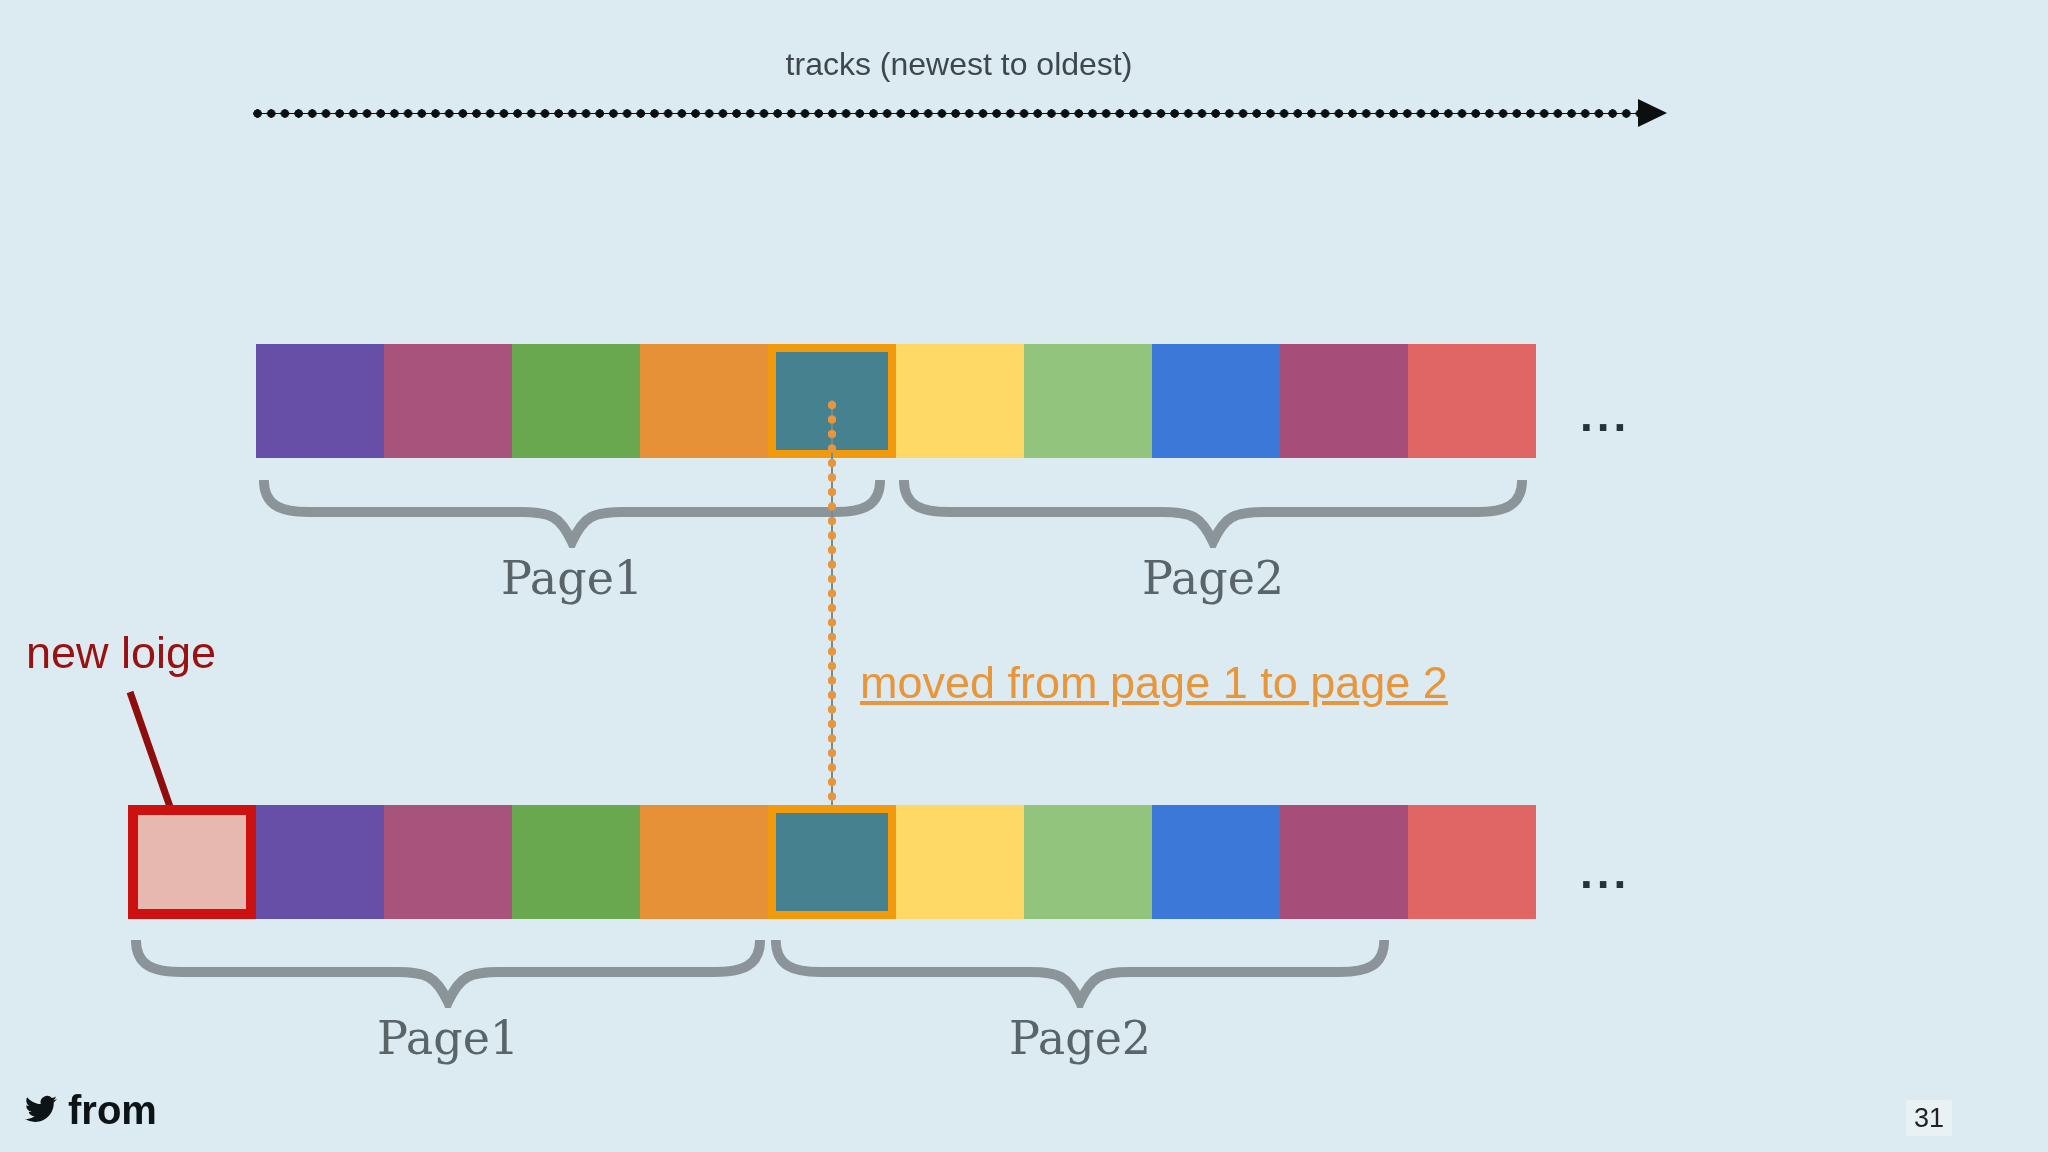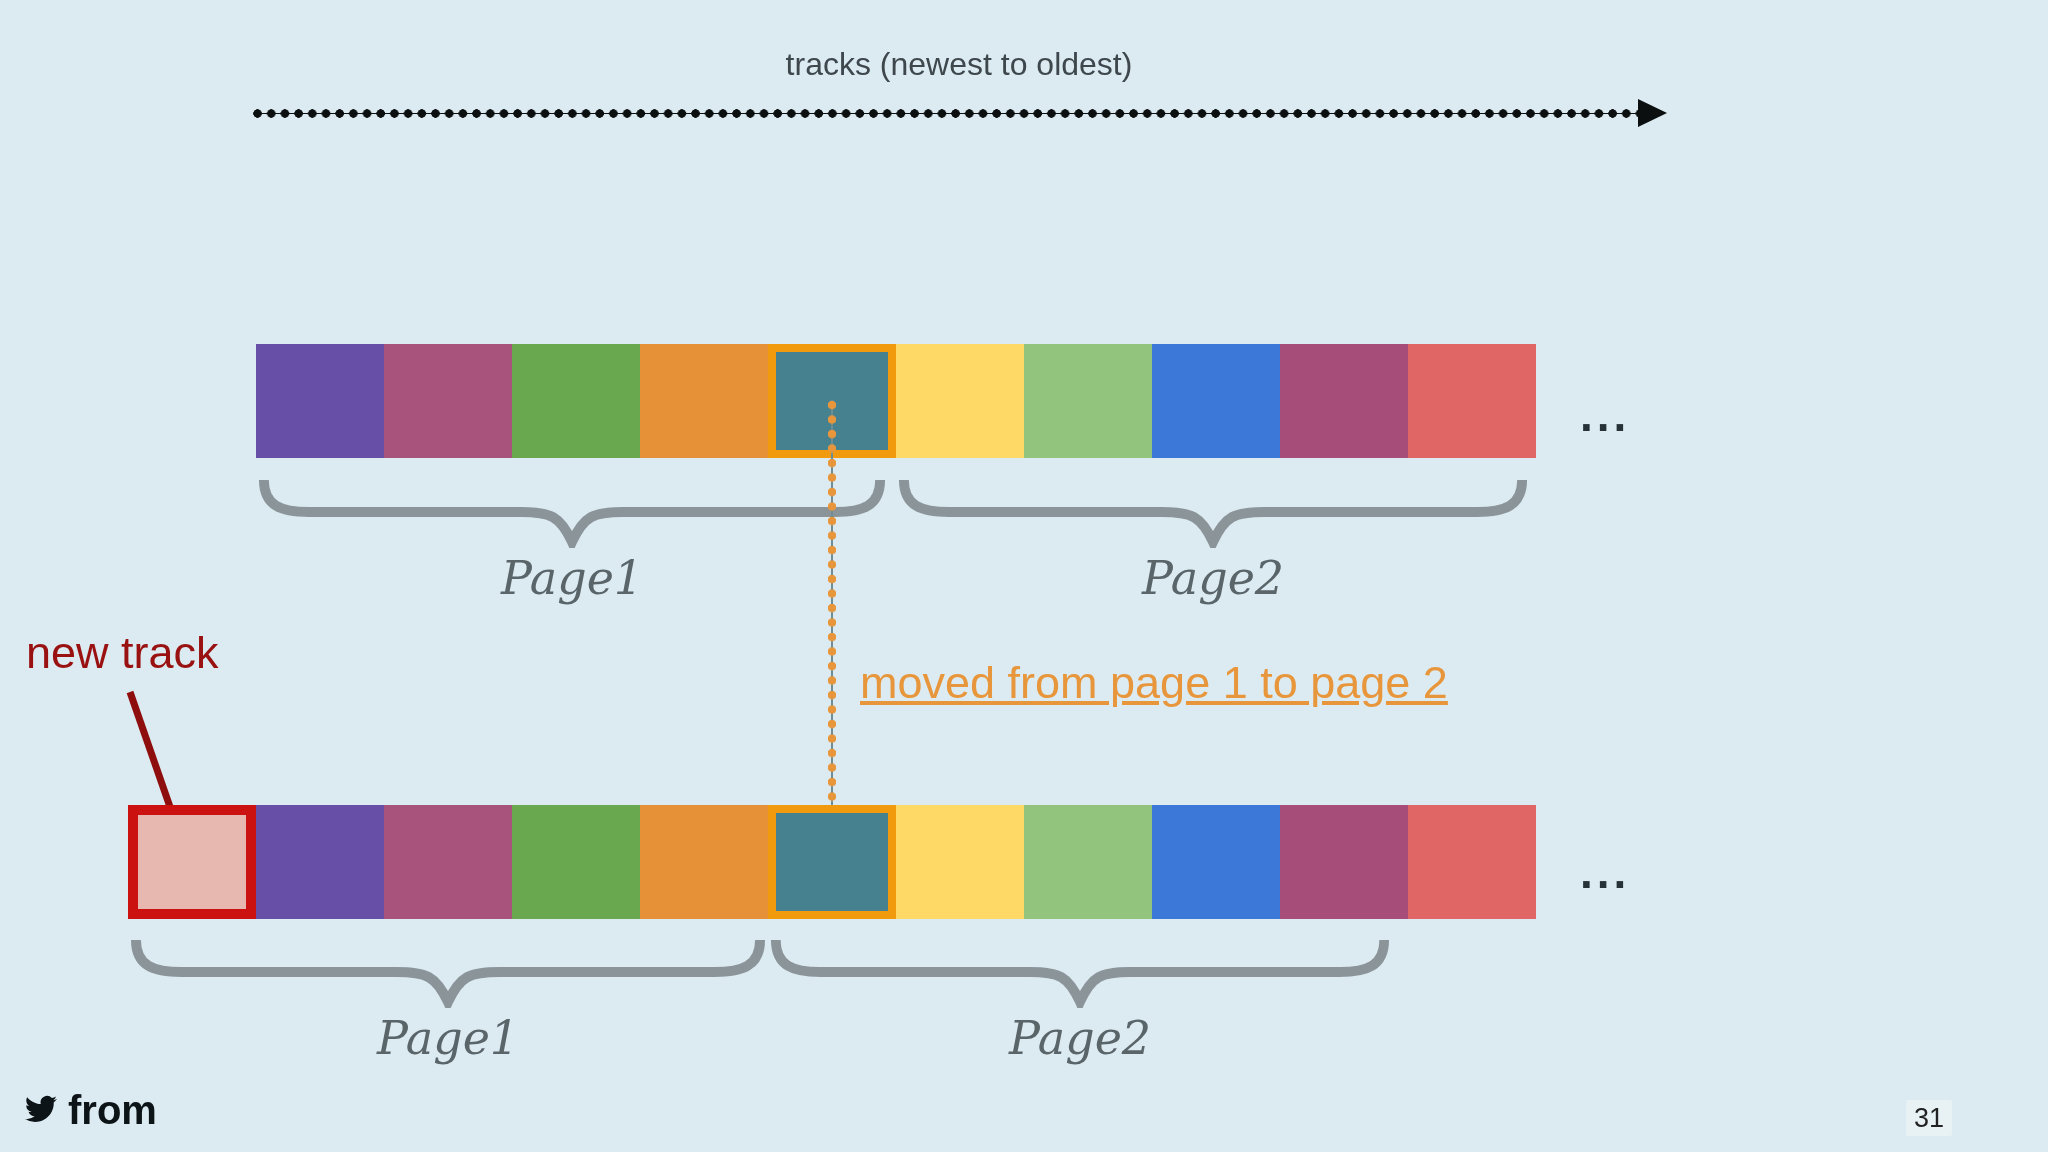--- a/index.html
+++ b/index.html
@@ -43,21 +43,21 @@
     font-size:46px;font-weight:bold;letter-spacing:4px;
     color:#263238;line-height:40px;
   }
 
   
   .brace{position:absolute;}
   .brace svg{display:block;width:100%;height:100%;}
 
   .page-label{
     width:220px;text-align:center;
-    font-family:"DejaVu Serif",serif;font-style:italic;
+    font-family:"DejaVu Serif",serif;
     font-size:46px;line-height:52px;color:#5a656a;
   }
 
   
   .v-arrow{
     left:827px;top:400px;width:10px;height:440px;
   }
   .v-arrow::before{
     content:"";position:absolute;top:0;bottom:0;left:4px;width:1.5px;background:#6f8d94;
   }
@@ -126,21 +126,21 @@
       <path d="M6,4 C6,30 24,36 52,36 L268,36 C298,36 308,40 320,66 C332,40 342,36 372,36 L588,36 C616,36 634,30 634,4" fill="none" stroke="#8a9499" stroke-width="10"></path>
     </svg>
   </div>
   <div class="abs page-label" style="left:462px;top:552px;">Page1</div>
   <div class="abs page-label" style="left:1103px;top:552px;">Page2</div>
 
   <div class="abs v-arrow"></div>
   <div class="abs v-arrow-head"></div>
   <div class="abs moved-label">moved from page 1 to page 2</div>
 
-  <div class="abs new-track-label">new track</div>
+  <div class="abs new-track-label">new loige</div>
   <svg class="abs" style="left:105px;top:678px;" width="110" height="215">
     <line x1="25" y1="14" x2="80" y2="172" stroke="#8e0e0e" stroke-width="7"></line>
     <polygon points="90,200 70.6,175.3 89.4,168.7" fill="#8e0e0e"></polygon>
   </svg>
 
   <div class="bar" style="left:128px;top:805px;">
       <div class="block" style="background: rgb(230, 184, 175); border: 10px solid rgb(204, 17, 17);"></div>
       <div class="block" style="background: rgb(103, 78, 167);"></div>
       <div class="block" style="background: rgb(168, 83, 123);"></div>
       <div class="block" style="background: rgb(106, 168, 79);"></div>

